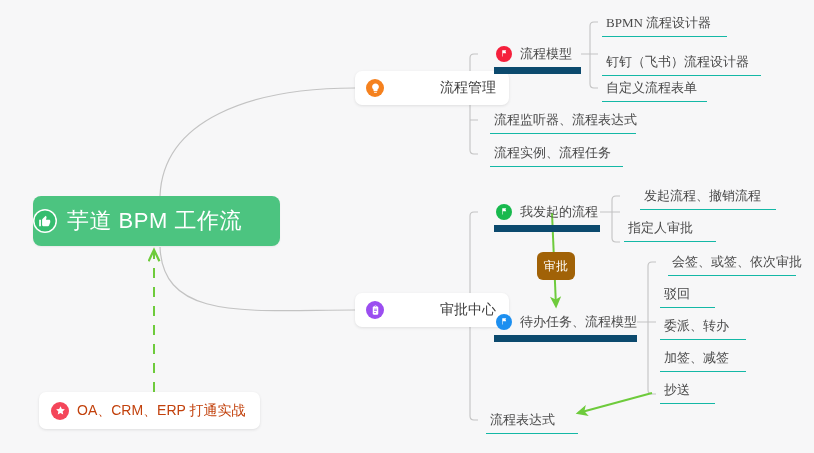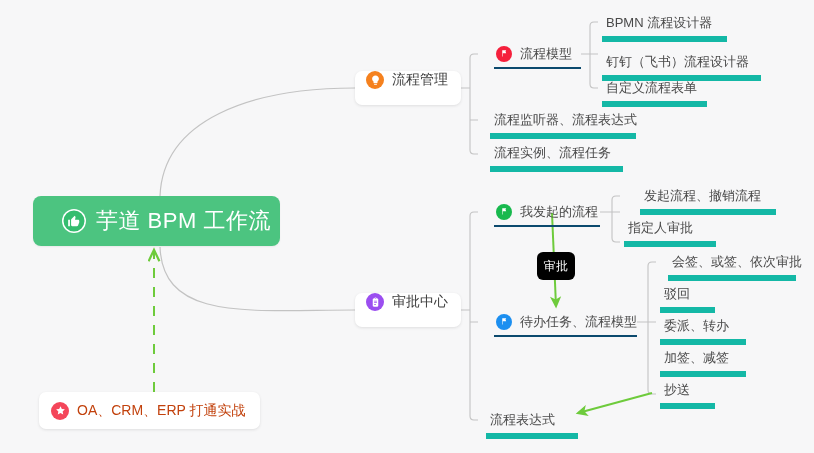--- a/index.html
+++ b/index.html
@@ -34,42 +34,44 @@
     position: absolute;
     left: 33px;
     top: 196px;
     width: 247px;
     height: 50px;
     background: #4cc480;
     border-radius: 8px;
     display: flex;
     align-items: center;
     box-sizing: border-box;
-    padding-left: 29px;
+    padding-left: 0;
     box-shadow: 0 1px 2px rgba(0,0,0,0.06);
   }
   .root-label {
     color: #ffffff;
     font-size: 22px;
     letter-spacing: 0.5px;
     margin-left: 10px;
     white-space: nowrap;
   }
 
   
   .branch-node {
     position: absolute;
     background: #ffffff;
     border-radius: 7px;
     height: 34px;
     display: flex;
+    align-items: center;
     padding: 0 13px 0 11px;
     box-sizing: border-box;
     box-shadow: 0 1px 3px rgba(0,0,0,0.10);
     white-space: nowrap;
+    gap: 48px;
   }
   .branch-label {
     color: #3d3d3d;
     font-size: 14px;
     margin-left: 8px;
   }
   #branch-process { left: 355px; top: 71px; }
   #branch-approval { left: 355px; top: 293px; }
 
   
@@ -93,31 +95,31 @@
     margin-left: 8px;
   }
 
   
   .leaf {
     position: absolute;
     font-size: 13px;
     color: #4a4a4a;
     white-space: nowrap;
     padding: 3px 6px 5px 4px;
-    border-bottom: 2px solid #0c4a6e;
+    border-bottom: 7px solid #0c4a6e;
     box-sizing: border-box;
     line-height: 17px;
   }
   .leaf.with-icon {
     display: flex;
     align-items: center;
     padding-left: 2px;
   }
   .leaf.with-icon .leaf-text { margin-left: 8px; }
-  .leaf.plain { border-bottom: 6px solid #14b8a6; }
+  .leaf.plain { border-bottom: 1px solid #14b8a6; font-family: Liberation Serif, serif; }
 
   
   .chip {
     display: inline-flex;
     align-items: center;
     justify-content: center;
     border-radius: 50%;
     flex: 0 0 auto;
   }
   .chip svg { display: block; }
@@ -125,21 +127,21 @@
   .chip-18 { width: 18px; height: 18px; }
   .chip-16 { width: 16px; height: 16px; }
 
   
   .flow-tag {
     position: absolute;
     left: 537px;
     top: 252px;
     width: 38px;
     height: 28px;
-    background: #000000;
+    background: #a16207;
     border-radius: 6px;
     color: #ffffff;
     font-size: 12px;
     display: flex;
     align-items: center;
     justify-content: center;
     letter-spacing: 0.5px;
   }
 </style>
 </head>

